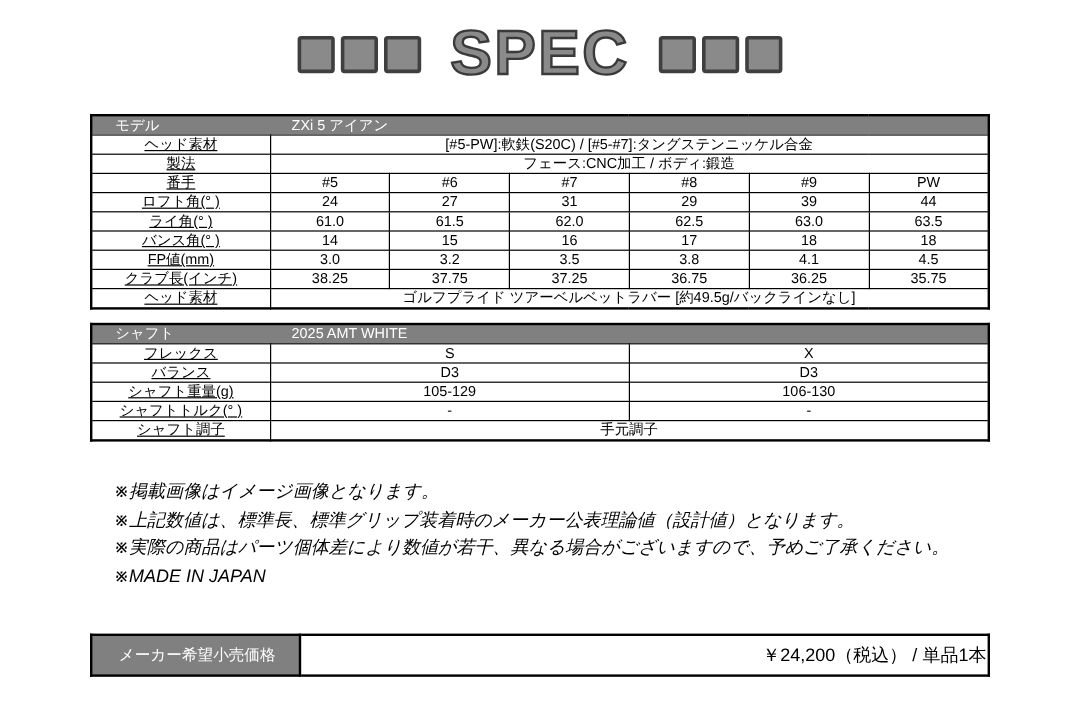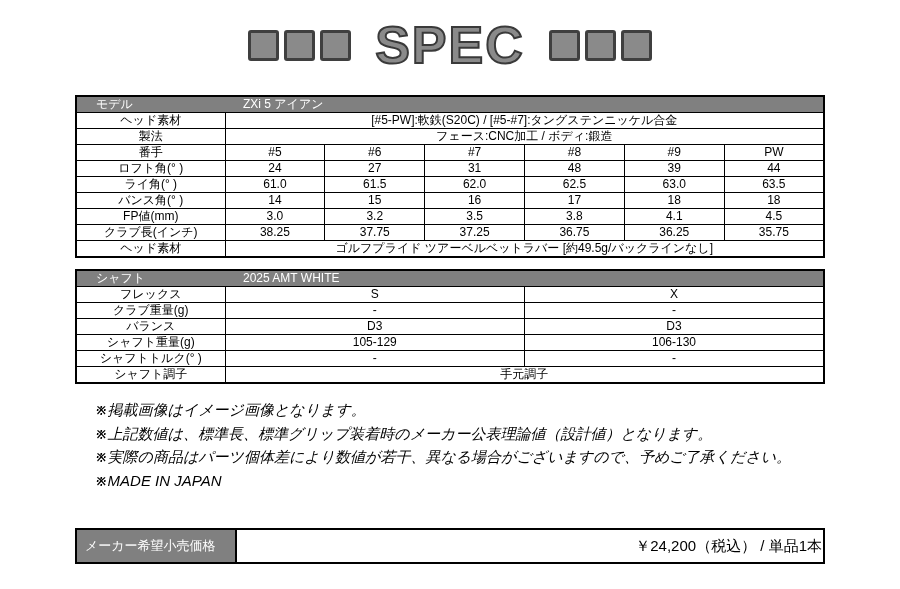--- a/index.html
+++ b/index.html
@@ -25,35 +25,35 @@
     border-collapse:collapse;table-layout:fixed;
     font-size:12px;
   }
   table.spec-table td{
     border:1px solid #000;height:15px;line-height:15px;padding:0 2px;
     text-align:center;white-space:nowrap;overflow:hidden;
   }
   table.spec-table{border:2px solid #000;}
   table.main{top:95px;}
   table.shaft{top:269px;}
-  td.lbl{text-align:left;padding-left:3px;}
+  td.lbl{text-align:left;padding-left:3px;text-decoration:underline;}
   tr.grayrow td{background:#808080;color:#fff;border-left:none;border-right:none;padding-left:16px;}
   .gflex{display:flex;align-items:center;}
   .glbl{width:147px;text-align:left;padding-left:3px;}
   .gval{flex:1;text-align:left;}
   
   .notes{position:absolute;left:95px;top:398px;font-size:15px;font-style:italic;}
   .note{line-height:23.6px;white-space:nowrap;}
   
   table.price-table{
     position:absolute;left:75px;top:528px;width:750px;
     border-collapse:collapse;border:2px solid #000;table-layout:fixed;
   }
   table.price-table td{border:2px solid #000;height:30px;}
-  td.plbl{width:149px;background:#808080;color:#fff;font-size:13px;padding-left:8px;}
+  td.plbl{width:149px;background:#808080;color:#fff;font-size:13px;padding-left:22px;}
   td.pval{text-align:right;font-size:15px;}
 </style>
 </head>
 <body>
 
 <div class="spec-header">
   <div class="sq-group">
     <span class="sq"></span>
     <span class="sq"></span>
     <span class="sq"></span>
@@ -100,21 +100,21 @@
     <td>#7</td>
     <td>#8</td>
     <td>#9</td>
     <td>PW</td>
   </tr>
   <tr>
     <td class="lbl">ロフト角(° )</td>
     <td>24</td>
     <td>27</td>
     <td>31</td>
-    <td>48</td>
+    <td>29</td>
     <td>39</td>
     <td>44</td>
   </tr>
   <tr>
     <td class="lbl">ライ角(° )</td>
     <td>61.0</td>
     <td>61.5</td>
     <td>62.0</td>
     <td>62.5</td>
     <td>63.0</td>
@@ -168,25 +168,20 @@
       <span class="gval">2025 AMT WHITE</span>
     </div>
         </td>
   </tr>
   <tr>
     <td class="lbl">フレックス</td>
     <td>S</td>
     <td>X</td>
   </tr>
   <tr>
-    <td class="lbl">クラブ重量(g)</td>
-    <td>-</td>
-    <td>-</td>
-  </tr>
-  <tr>
     <td class="lbl">バランス</td>
     <td>D3</td>
     <td>D3</td>
   </tr>
   <tr>
     <td class="lbl">シャフト重量(g)</td>
     <td>105-129</td>
     <td>106-130</td>
   </tr>
   <tr>

